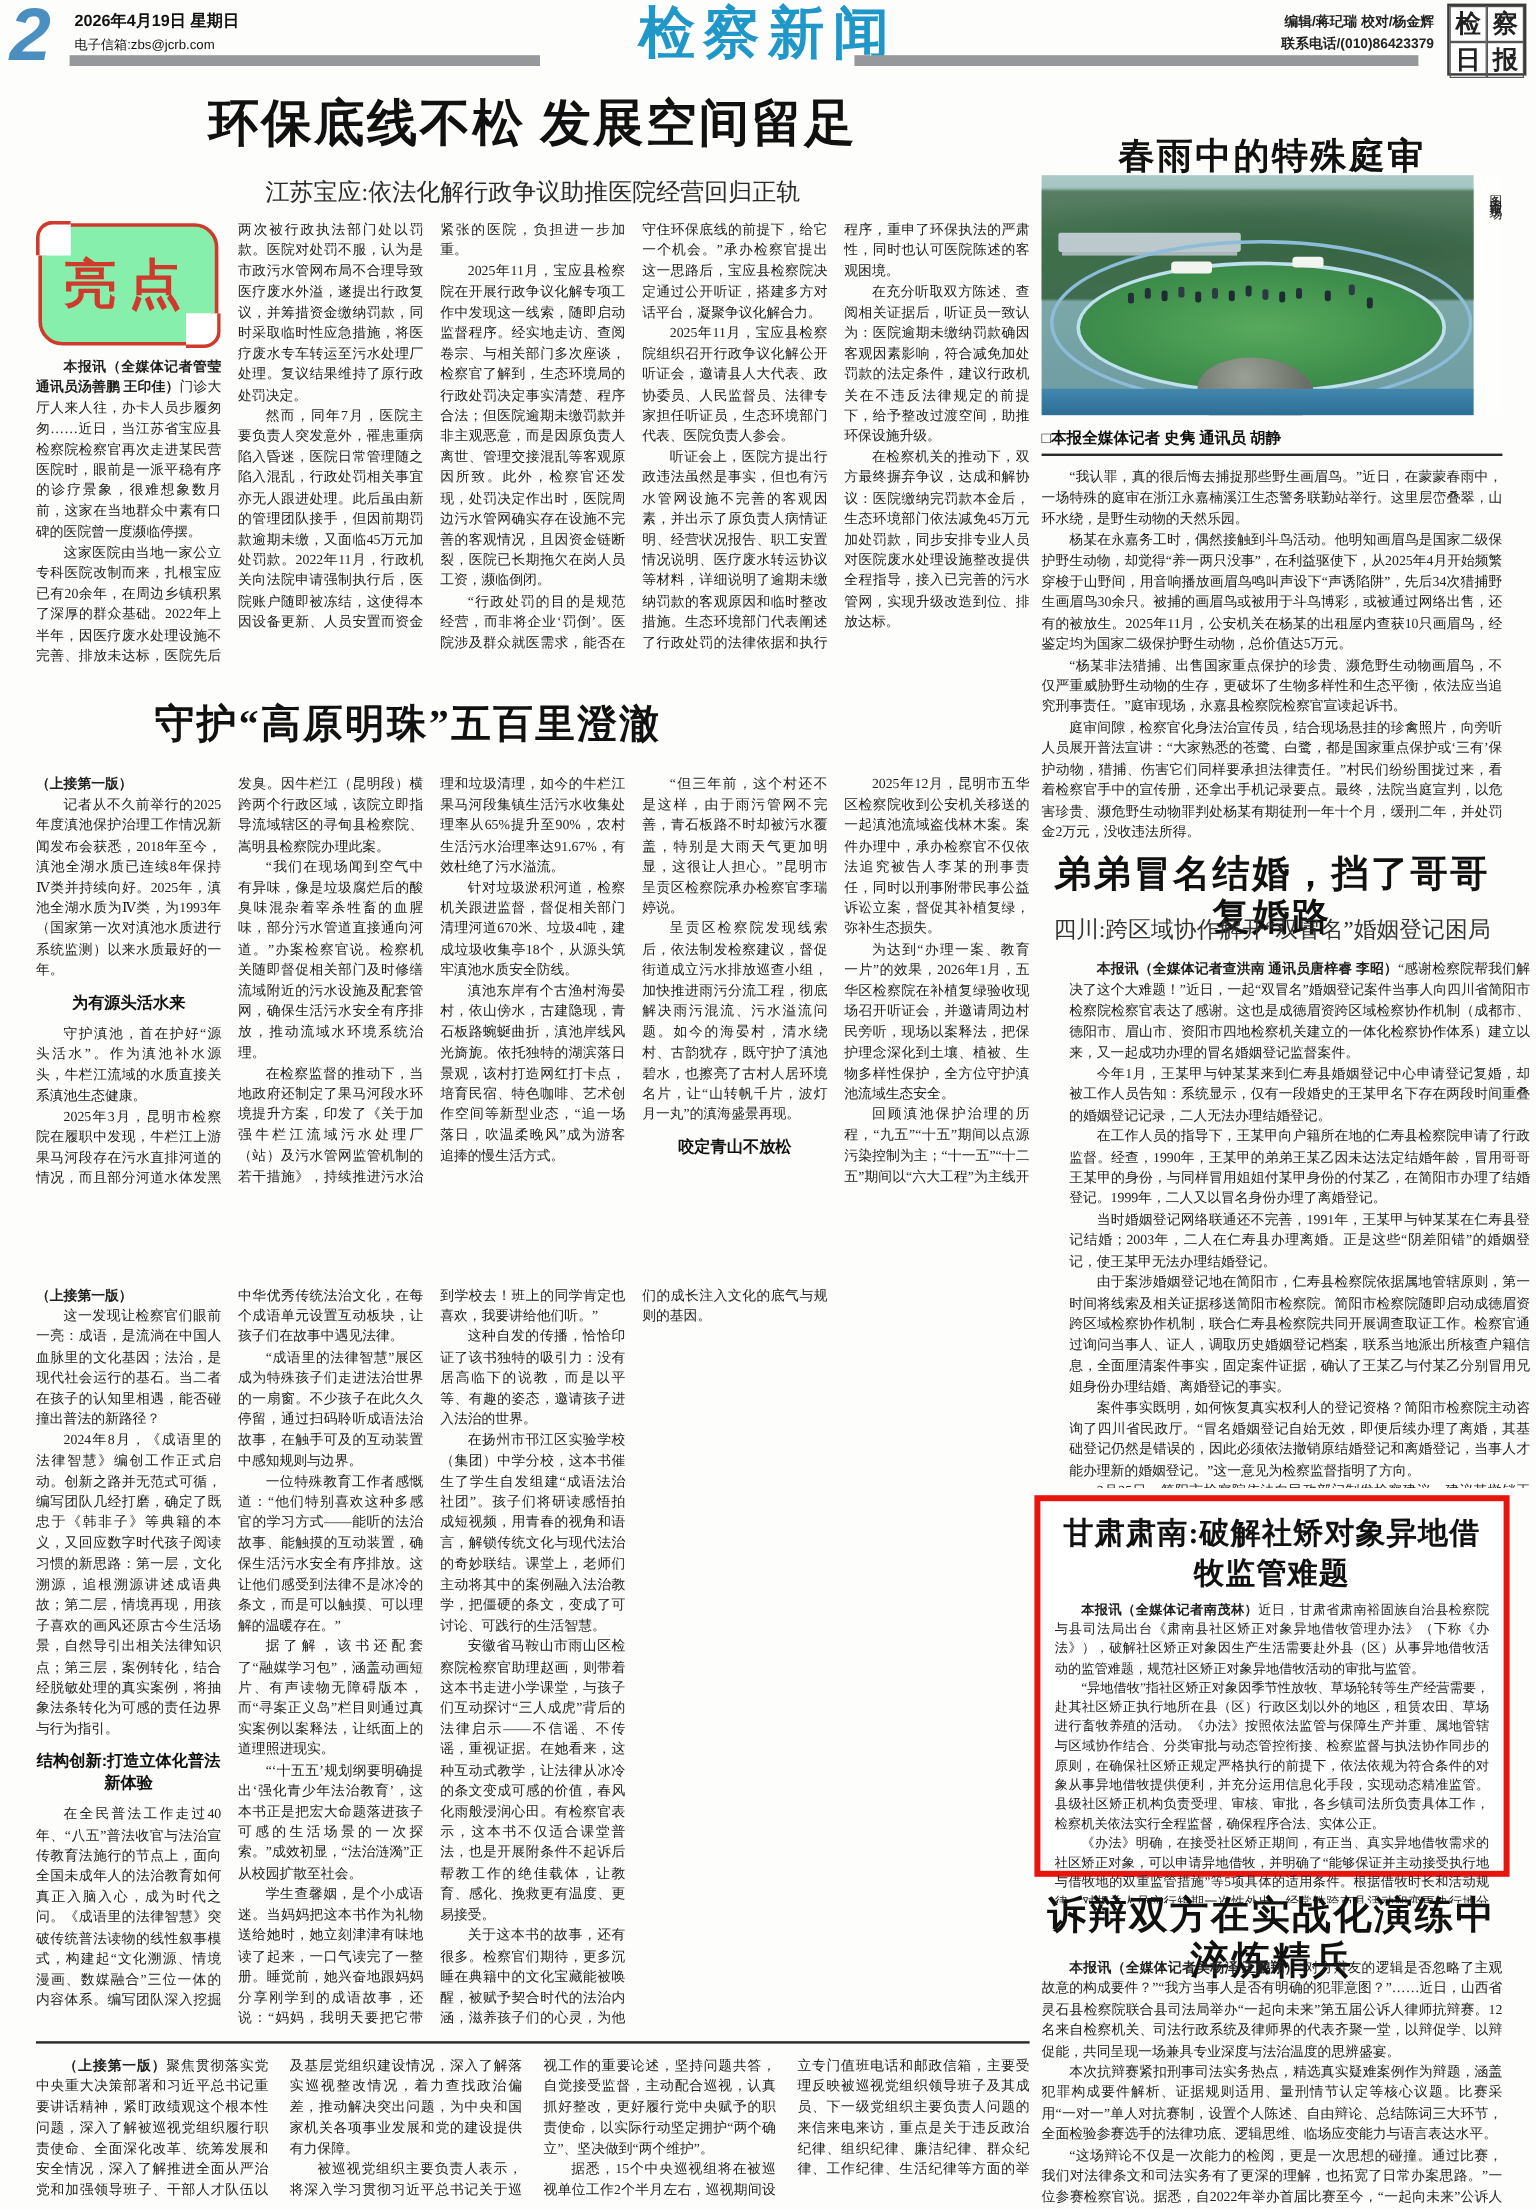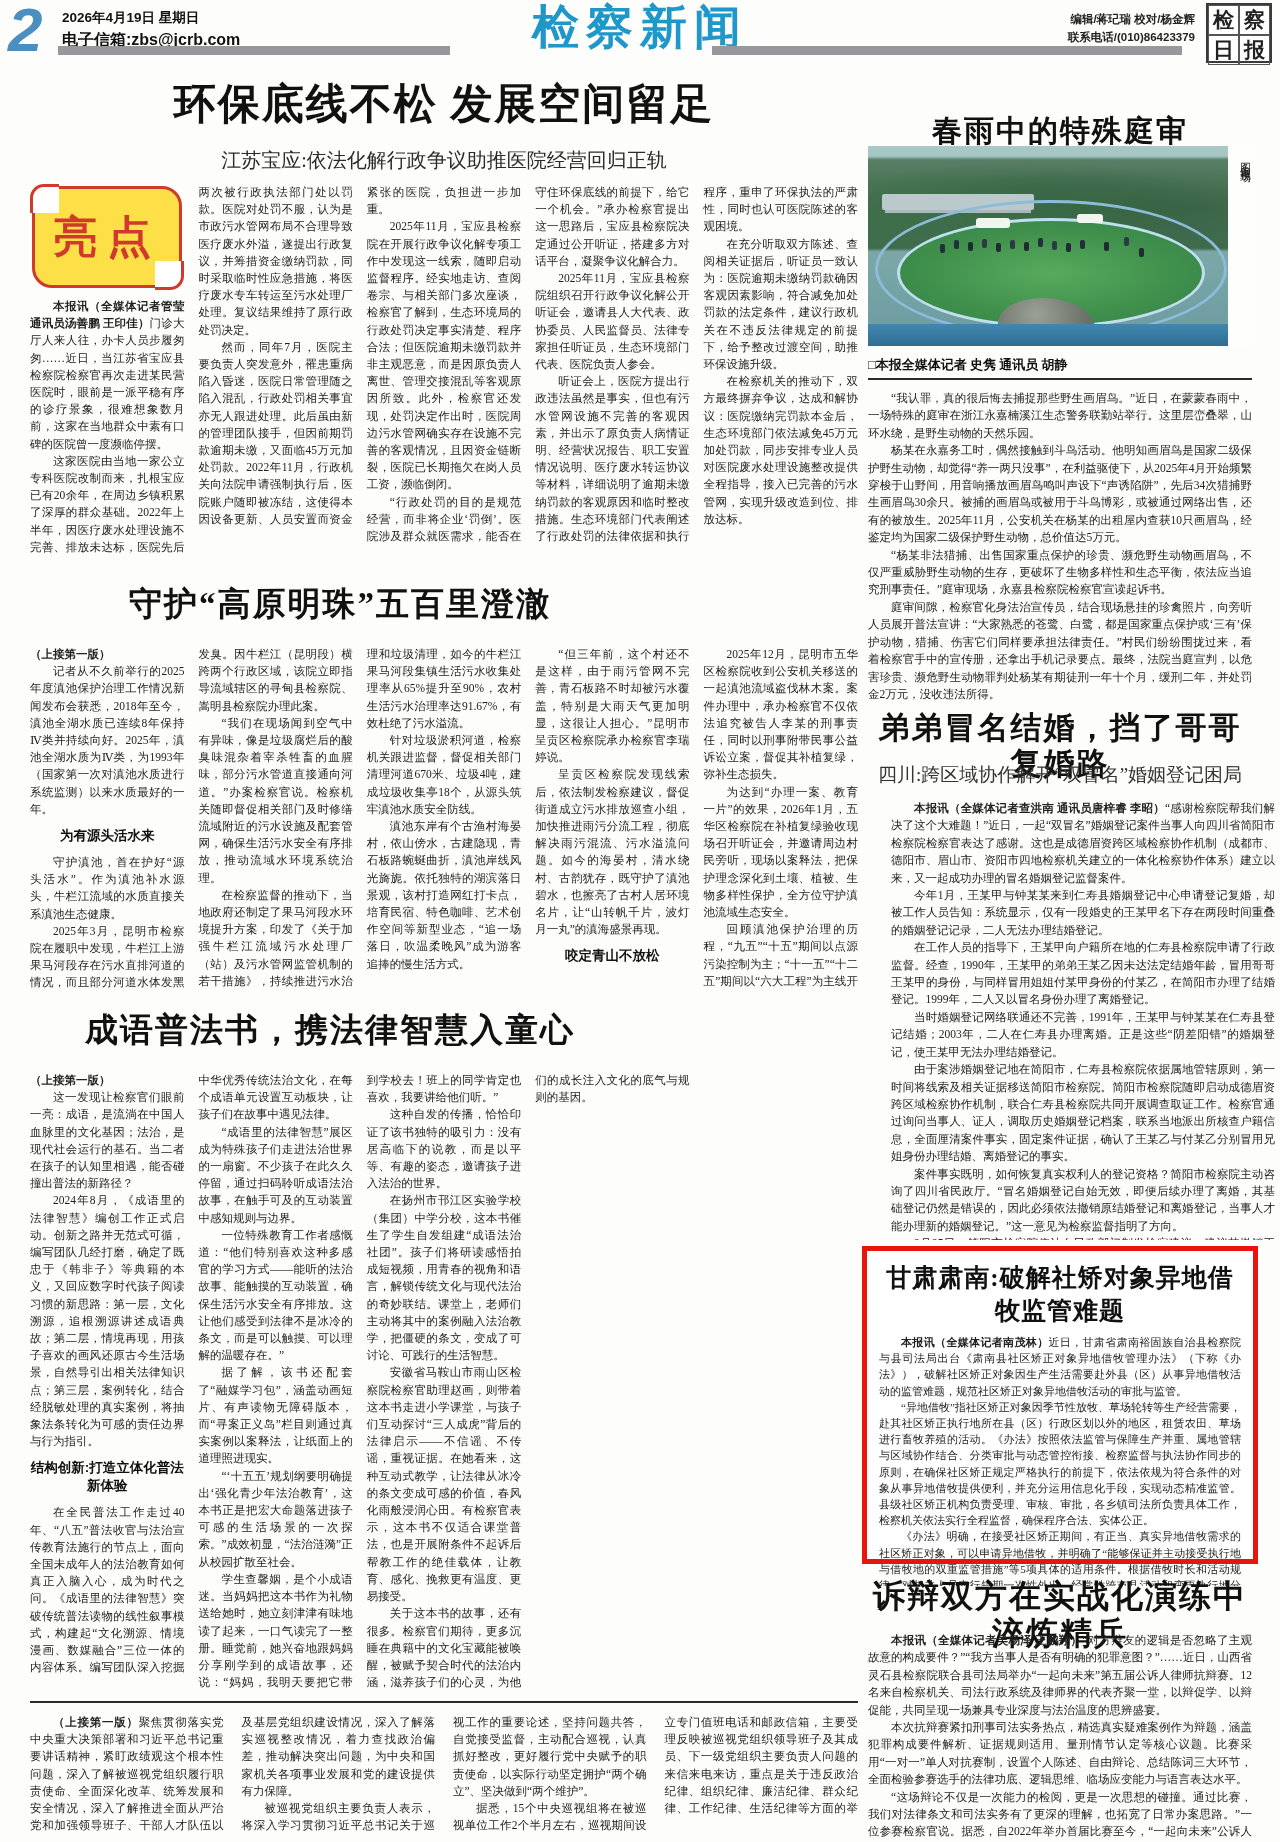--- a/index.html
+++ b/index.html
@@ -3,21 +3,21 @@
 <meta charset="utf-8">
 <style>
   html,body{margin:0;padding:0;background:#e8e8e4;}
   #page{position:relative;width:1280px;height:1842px;background:#fdfdfb;margin:0 auto;overflow:hidden;
         font-family:"Liberation Serif","DejaVu Serif",serif;color:#1c1c1c;}
   .abs{position:absolute;}
   
   .pagenum{left:8px;top:-6px;font:italic 900 62px "Liberation Sans","DejaVu Sans",sans-serif;color:#4a8fc0;}
   .dateblock{left:62px;top:9px;font-family:"Liberation Sans","DejaVu Sans",sans-serif;}
   .dateblock .d1{font-size:13.5px;font-weight:700;color:#111;}
-  .dateblock .d2{font-size:16px;font-weight:700;color:#111;margin-top:3px;}
+  .dateblock .d2{font-size:11px;font-weight:400;color:#111;margin-top:3px;}
   .masthead{left:440px;top:-4px;width:400px;text-align:center;font:900 47px "Liberation Sans","DejaVu Sans",sans-serif;
             color:#1f97c9;letter-spacing:7px;}
   .hbar{top:46px;height:9px;background:#96989b;}
   .editorblock{left:1000px;top:11px;width:195px;text-align:right;font:700 11.5px "Liberation Sans","DejaVu Sans",sans-serif;
                color:#222;line-height:1.55;}
   .seal{left:1206px;top:3px;width:62px;height:56px;border:2px solid #3a3a3a;background:#fff;
         display:grid;grid-template-columns:1fr 1fr;font:800 21px "Liberation Serif",serif;color:#222;}
   .seal span{display:flex;align-items:center;justify-content:center;border:1px solid #555;}
   
   .h-main{font-weight:700;text-align:center;letter-spacing:2px;color:#111;line-height:1.15;}
@@ -28,21 +28,21 @@
   .c4{column-count:4;column-gap:18px;}
   .para{margin:0;text-indent:2em;font-size:11.5px;line-height:17.2px;color:#222;}
   .para.boldp{font-weight:700;text-indent:0;}
   .para b{font-weight:700;}
   .colsub{text-align:center;font:700 13.5px "Liberation Sans","DejaVu Sans",sans-serif;color:#111;
           margin:9px 0;break-inside:avoid;}
   .single{overflow:hidden;text-align:justify;}
   .single .para{font-size:11.5px;line-height:17.4px;}
   
   .badge{break-inside:avoid;height:96px;border:3px solid #cf3a2c;border-radius:20px;margin:2px 2px 10px 2px;
-         position:relative;display:flex;align-items:center;justify-content:center;background:#fde047;}
+         position:relative;display:flex;align-items:center;justify-content:center;background:#86efac;}
   .badge .bd-in{font:900 44px "Liberation Sans","DejaVu Sans",sans-serif;color:#cf3a2c;letter-spacing:10px;}
   .badge .cnr{position:absolute;width:26px;height:26px;border:3px solid #cf3a2c;background:#fff;}
   .badge .cnr.tl{left:-5px;top:-5px;border-right:none;border-bottom:none;border-radius:14px 0 0 0;}
   .badge .cnr.br{right:-5px;bottom:-5px;border-left:none;border-top:none;border-radius:0 0 14px 0;}
   
   .photo{width:384px;height:200px;}
   .photo-art{position:relative;width:360px;height:200px;overflow:hidden;
     background:linear-gradient(180deg,#a9c9c6 0%,#8fb8b6 28%,#7aa7a6 55%,#6d9aa2 100%);}
   .trees{position:absolute;top:6%;left:-4%;right:-4%;height:46%;opacity:.95;filter:blur(1px);
     background:radial-gradient(ellipse at 15% 60%,#3a6b44 0%,rgba(58,107,68,0) 60%),
@@ -130,21 +130,20 @@
       <p class="para">针对垃圾淤积河道，检察机关跟进监督，督促相关部门清理河道670米、垃圾4吨，建成垃圾收集亭18个，从源头筑牢滇池水质安全防线。</p>
       <p class="para">滇池东岸有个古渔村海晏村，依山傍水，古建隐现，青石板路蜿蜒曲折，滇池岸线风光旖旎。依托独特的湖滨落日景观，该村打造网红打卡点，培育民宿、特色咖啡、艺术创作空间等新型业态，“追一场落日，吹温柔晚风”成为游客追捧的慢生活方式。</p>
       <p class="para">“但三年前，这个村还不是这样，由于雨污管网不完善，青石板路不时却被污水覆盖，特别是大雨天气更加明显，这很让人担心。”昆明市呈贡区检察院承办检察官李瑞婷说。</p>
       <p class="para">呈贡区检察院发现线索后，依法制发检察建议，督促街道成立污水排放巡查小组，加快推进雨污分流工程，彻底解决雨污混流、污水溢流问题。如今的海晏村，清水绕村、古韵犹存，既守护了滇池碧水，也擦亮了古村人居环境名片，让“山转帆千片，波灯月一丸”的滇海盛景再现。</p>
       <h4 class="colsub">咬定青山不放松</h4>
       <p class="para">2025年12月，昆明市五华区检察院收到公安机关移送的一起滇池流域盗伐林木案。案件办理中，承办检察官不仅依法追究被告人李某的刑事责任，同时以刑事附带民事公益诉讼立案，督促其补植复绿，弥补生态损失。</p>
       <p class="para">为达到“办理一案、教育一片”的效果，2026年1月，五华区检察院在补植复绿验收现场召开听证会，并邀请周边村民旁听，现场以案释法，把保护理念深化到土壤、植被、生物多样性保护，全方位守护滇池流域生态安全。</p>
       <p class="para">回顾滇池保护治理的历程，“九五”“十五”期间以点源污染控制为主；“十一五”“十二五”期间以“六大工程”为主线开展流域系统治理、遏制增量减少污染；“十三五”“十四五”期间则坚持“综合治理、系统治理、源头治理”。《滇池保护治理“十五五”规划》（公示稿）指出，着力构建“全域统筹、水陆联动、上下协同、人水和谐”的现代化治理体系。</p>
     </div>
 
-  <div class="abs h-main" style="left:30px;top:1012px;width:600px;font-size:33px;">成语普法书，携法律智慧入童心</div>
   <div class="abs colbody c5" style="left:30px;top:1072px;width:828px;height:620px;">
       <p class="para boldp">（上接第一版）</p>
       <p class="para">这一发现让检察官们眼前一亮：成语，是流淌在中国人血脉里的文化基因；法治，是现代社会运行的基石。当二者在孩子的认知里相遇，能否碰撞出普法的新路径？</p>
       <p class="para">2024年8月，《成语里的法律智慧》编创工作正式启动。创新之路并无范式可循，编写团队几经打磨，确定了既忠于《韩非子》等典籍的本义，又回应数字时代孩子阅读习惯的新思路：第一层，文化溯源，追根溯源讲述成语典故；第二层，情境再现，用孩子喜欢的画风还原古今生活场景，自然导引出相关法律知识点；第三层，案例转化，结合经脱敏处理的真实案例，将抽象法条转化为可感的责任边界与行为指引。</p>
       <h4 class="colsub">结构创新:打造立体化普法新体验</h4>
       <p class="para">在全民普法工作走过40年、“八五”普法收官与法治宣传教育法施行的节点上，面向全国未成年人的法治教育如何真正入脑入心，成为时代之问。《成语里的法律智慧》突破传统普法读物的线性叙事模式，构建起“文化溯源、情境漫画、数媒融合”三位一体的内容体系。编写团队深入挖掘中华优秀传统法治文化，在每个成语单元设置互动板块，让孩子们在故事中遇见法律。</p>
       <p class="para">“成语里的法律智慧”展区成为特殊孩子们走进法治世界的一扇窗。不少孩子在此久久停留，通过扫码聆听成语法治故事，在触手可及的互动装置中感知规则与边界。</p>
       <p class="para">一位特殊教育工作者感慨道：“他们特别喜欢这种多感官的学习方式——能听的法治故事、能触摸的互动装置，确保生活污水安全有序排放。这让他们感受到法律不是冰冷的条文，而是可以触摸、可以理解的温暖存在。”</p>
       <p class="para">据了解，该书还配套了“融媒学习包”，涵盖动画短片、有声读物无障碍版本，而“寻案正义岛”栏目则通过真实案例以案释法，让纸面上的道理照进现实。</p>
       <p class="para">“‘十五五’规划纲要明确提出‘强化青少年法治教育’，这本书正是把宏大命题落进孩子可感的生活场景的一次探索。”成效初显，“法治涟漪”正从校园扩散至社会。</p>

